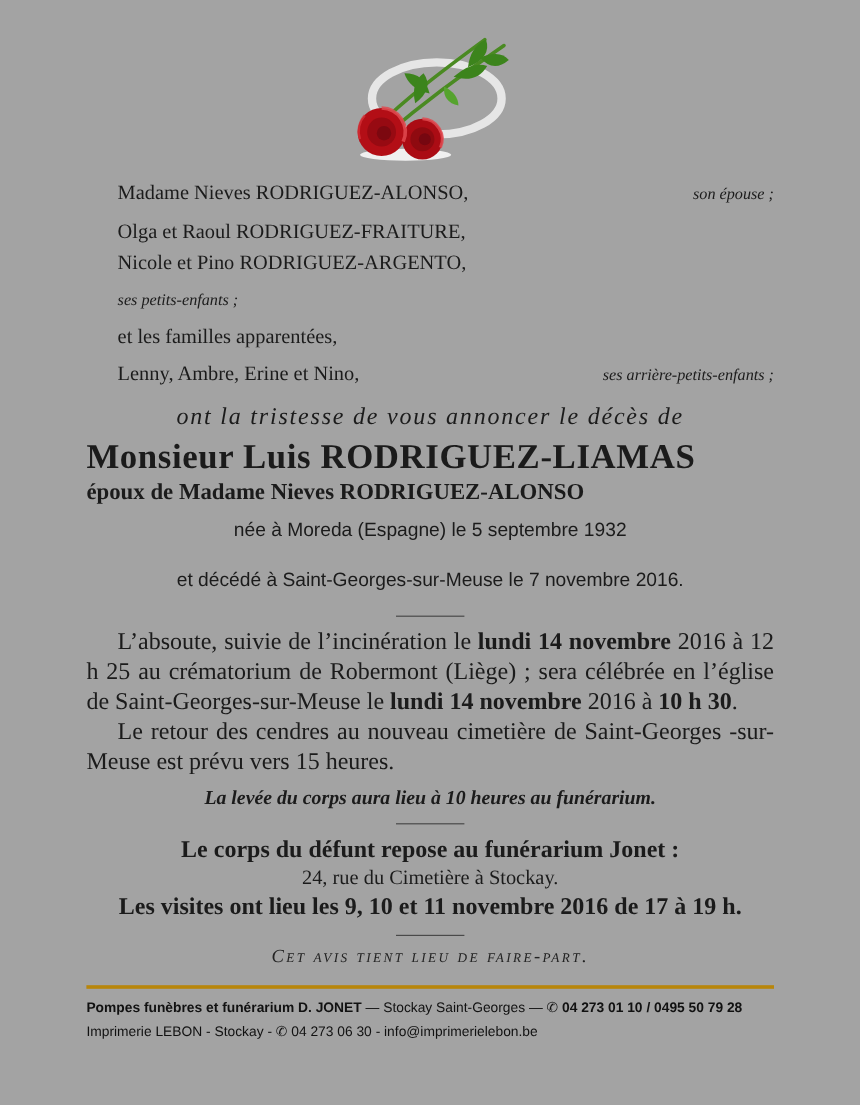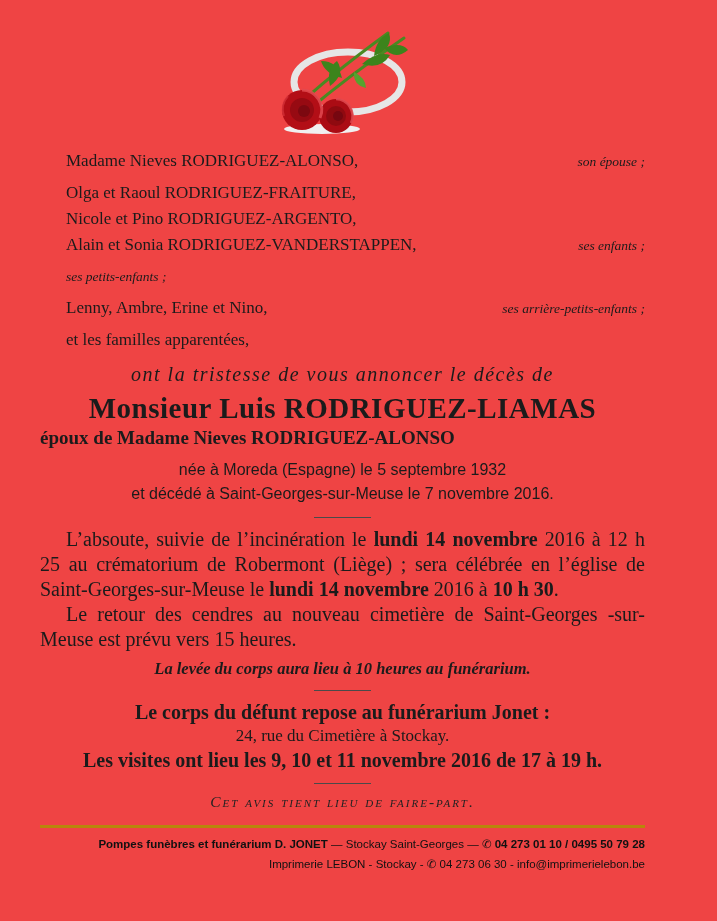--- a/index.html
+++ b/index.html
@@ -1,23 +1,23 @@
 <!DOCTYPE html>
 <html lang="fr"><head>
 <meta charset="utf-8">
 <style>
   html, body { margin: 0; padding: 0; background: #ffffff; }
   .page {
     position: relative;
     width: 717px;
     height: 921px;
     margin: 0 auto;
-    background: #ef4444;
+    background: #a3a3a3;
     box-sizing: border-box;
-    padding: 26px 72px 0 40px;
+    padding: 26px 72px 0 72px;
     overflow: hidden;
     font-family: "Liberation Serif", serif;
     color: #1b1b1b;
   }
   
   .rose-wrap { text-align: center; height: 112px; }
   
   .family { margin-top: 10px; }
   .fam-row {
     display: flex;
@@ -36,33 +36,32 @@
   
   .intro {
     margin: 10px 0 0 0;
     text-align: center;
     font-style: italic;
     font-size: 20px;
     letter-spacing: 1.5px;
   }
   .deceased {
     margin: 6px 0 0 0;
-    text-align: center;
     font-size: 29px;
     font-weight: bold;
     letter-spacing: 0.5px;
   }
   .spouse {
     margin: 2px 0 0 0;
     text-align: left;
     font-size: 19px;
     font-weight: bold;
   }
   .vital {
-    margin: 0;
+    margin: 17px;
     text-align: center;
     font-family: "Liberation Sans", sans-serif;
     font-size: 16px;
     line-height: 24px;
   }
   .vital.first { margin-top: 9px; }
   
   .divider {
     width: 57px;
     height: 0;
@@ -108,21 +107,21 @@
     color: #222;
   }
   
   .gold-rule {
     margin-top: 14px;
     height: 3px;
     background: #B8860B;
   }
   .footer-line {
     margin: 0;
-    text-align: right;
+    text-align: left;
     font-family: "Liberation Sans", sans-serif;
     font-size: 11.5px;
     line-height: 20px;
     color: #111;
   }
   .footer-line.first { margin-top: 6px; }
   .footer-line .bold { font-weight: bold; }
 </style>
 </head>
 <body>
@@ -167,34 +166,30 @@
       <span class="relation">son épouse ;</span>
     </div>
     <div class="fam-row gap-above">
       <span class="names">Olga et Raoul RODRIGUEZ-FRAITURE,</span>
       <span class="relation"></span>
     </div>
     <div class="fam-row">
       <span class="names">Nicole et Pino RODRIGUEZ-ARGENTO,</span>
       <span class="relation"></span>
     </div>
-    <div class="fam-row">
-      <span class="names">Alain et Sonia RODRIGUEZ-VANDERSTAPPEN,</span>
-      <span class="relation">ses enfants ;</span>
-    </div>
     <div class="fam-row gap-above">
       <span class="relation">ses petits-enfants ;</span>
+    </div>
+    <div class="fam-row gap-above">
+      <span class="names">et les familles apparentées,</span>
+      <span class="relation"></span>
     </div>
     <div class="fam-row gap-above">
       <span class="names">Lenny, Ambre, Erine et Nino,</span>
       <span class="relation">ses arrière-petits-enfants ;</span>
-    </div>
-    <div class="fam-row gap-above">
-      <span class="names">et les familles apparentées,</span>
-      <span class="relation"></span>
     </div>
   </div>
 
   <p class="intro">ont la tristesse de vous annoncer le décès de</p>
   <div class="deceased">Monsieur Luis RODRIGUEZ-LIAMAS</div>
   <div class="spouse">époux de Madame Nieves RODRIGUEZ-ALONSO</div>
   <p class="vital first">née à Moreda (Espagne) le 5 septembre 1932</p>
   <p class="vital">et décédé à Saint-Georges-sur-Meuse le 7 novembre 2016.</p>
 
   <div class="divider"></div>

